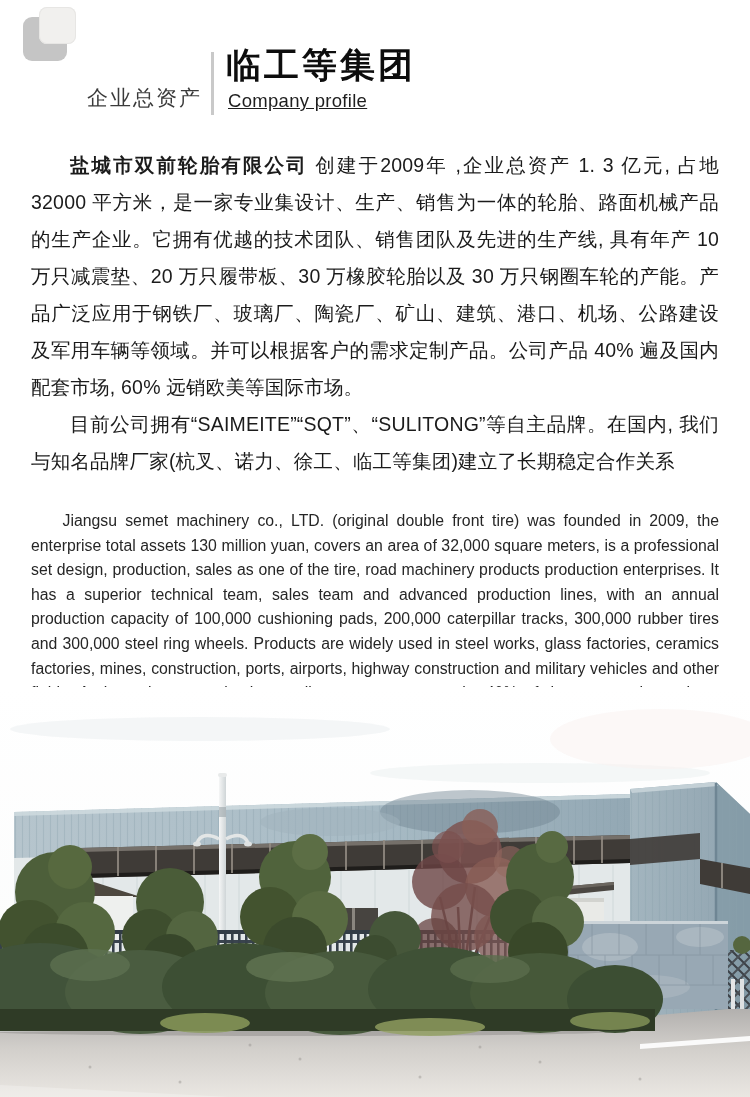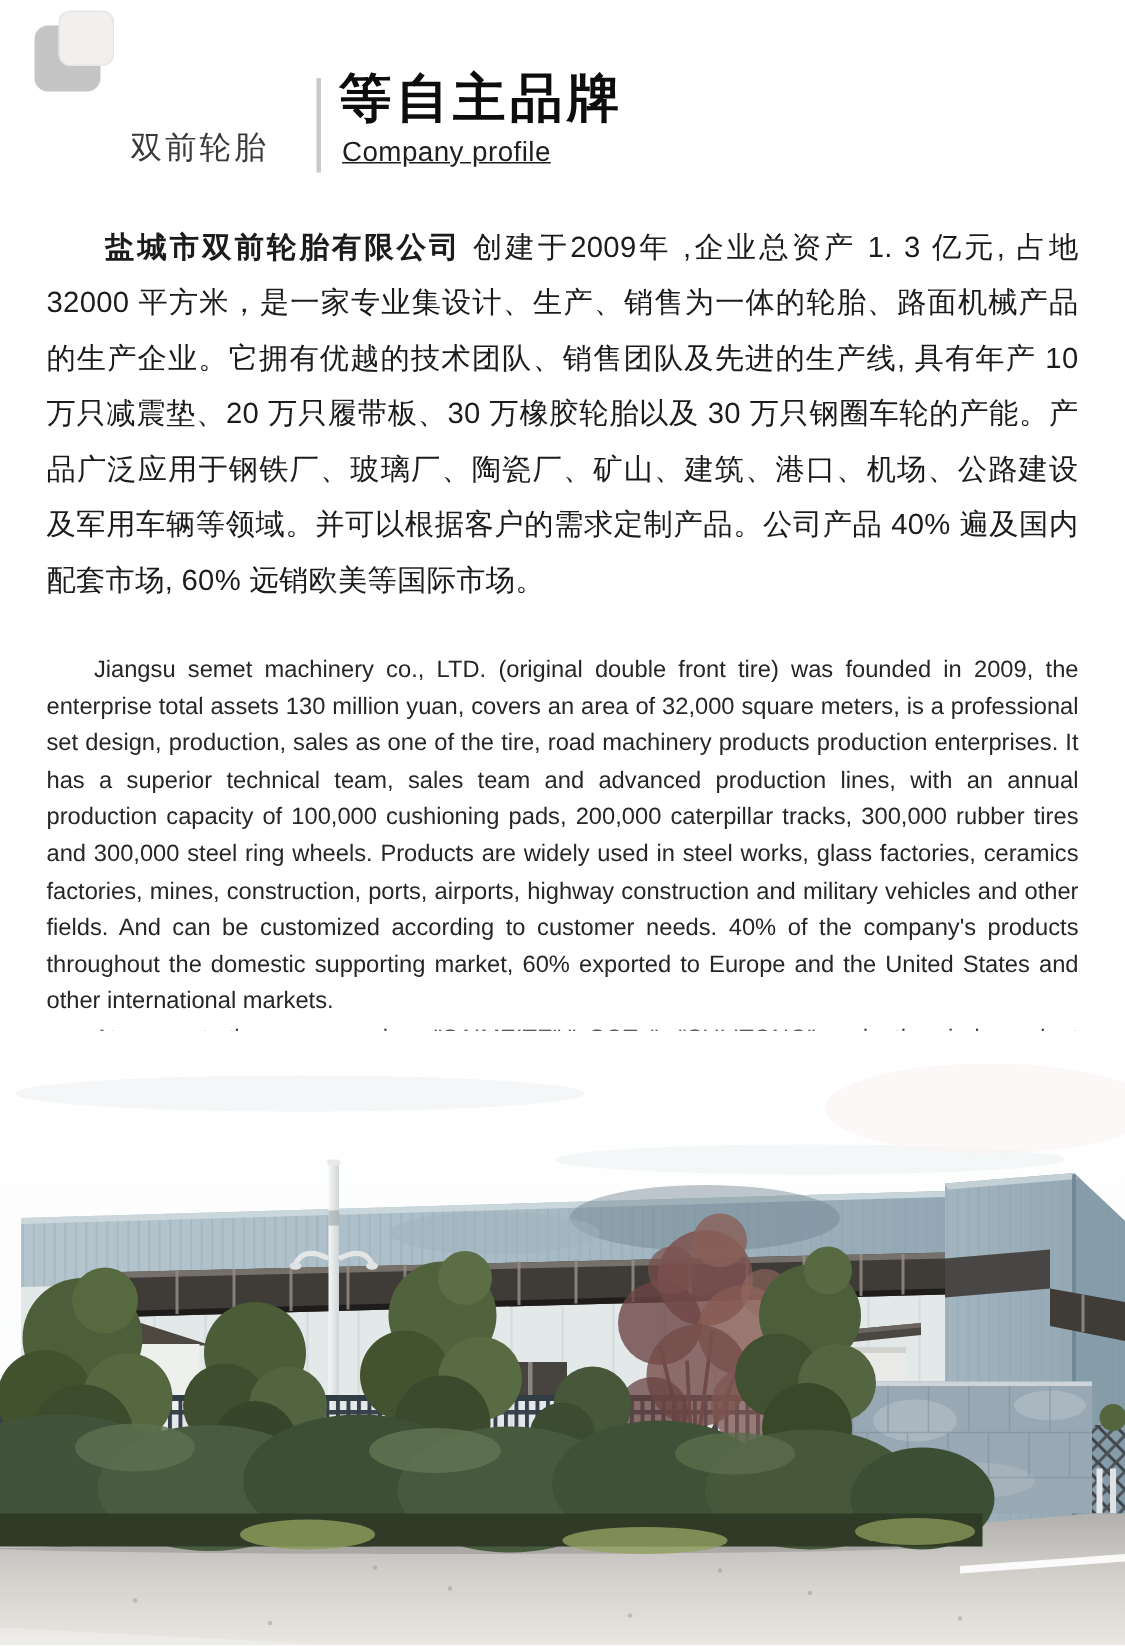--- a/index.html
+++ b/index.html
@@ -59,27 +59,28 @@
     left: 0; top: 687px; width: 750px; height: 410px;
   }
   svg { display: block; }
 </style>
 </head>
 <body>
 
 <div class="abs logo-back"></div>
 <div class="abs logo-front"></div>
 
-<div class="abs brand">双前轮胎</div>
+<div class="abs brand">企业总资产</div>
 <div class="abs header-divider"></div>
-<div class="abs title">等自主品牌</div>
+<div class="abs title">临工等集团</div>
 <div class="abs subtitle">Company profile</div>
 
 <div class="abs text-block">
   <p class="cn-para"><span class="lead">盐城市双前轮胎有限公司</span><span> 创建于2009年 ,企业总资产 1. 3 亿元, 占地 32000 平方米，是一家专业集设计、生产、销售为一体的轮胎、路面机械产品的生产企业。它拥有优越的技术团队、销售团队及先进的生产线, 具有年产 10 万只减震垫、20 万只履带板、30 万橡胶轮胎以及 30 万只钢圈车轮的产能。产品广泛应用于钢铁厂、玻璃厂、陶瓷厂、矿山、建筑、港口、机场、公路建设及军用车辆等领域。并可以根据客户的需求定制产品。公司产品 40% 遍及国内配套市场, 60% 远销欧美等国际市场。</span></p>
+  <p class="cn-para">目前公司拥有“SAIMEITE”“SQT”、“SULITONG”等自主品牌。在国内, 我们与知名品牌厂家(杭叉、诺力、徐工、临工等集团)建立了长期稳定合作关系</p>
 
   <div class="en-block">
     <p class="en-para">Jiangsu semet machinery co., LTD. (original double front tire) was founded in 2009, the enterprise total assets 130 million yuan, covers an area of 32,000 square meters, is a professional set design, production, sales as one of the tire, road machinery products production enterprises. It has a superior technical team, sales team and advanced production lines, with an annual production capacity of 100,000 cushioning pads, 200,000 caterpillar tracks, 300,000 rubber tires and 300,000 steel ring wheels. Products are widely used in steel works, glass factories, ceramics factories, mines, construction, ports, airports, highway construction and military vehicles and other fields. And can be customized according to customer needs. 40% of the company's products throughout the domestic supporting market, 60% exported to Europe and the United States and other international markets.</p>
     <p class="en-para">At present, the company has "SAIMEITE"," SQT ", "SULITONG" and other independent brands. In China, we have established a long-term and stable cooperative relationship with well-known brand manufacturers (hangforks, Norris, xugong, lingong and other groups). Abroad</p>
   </div>
 </div>
 
 <div class="abs photo-wrap">
 <svg width="750" height="410" viewBox="0 0 750 410" xmlns="http://www.w3.org/2000/svg">
   <defs>

